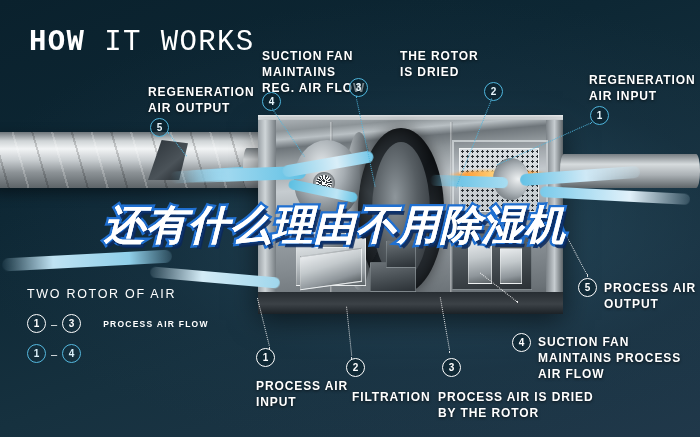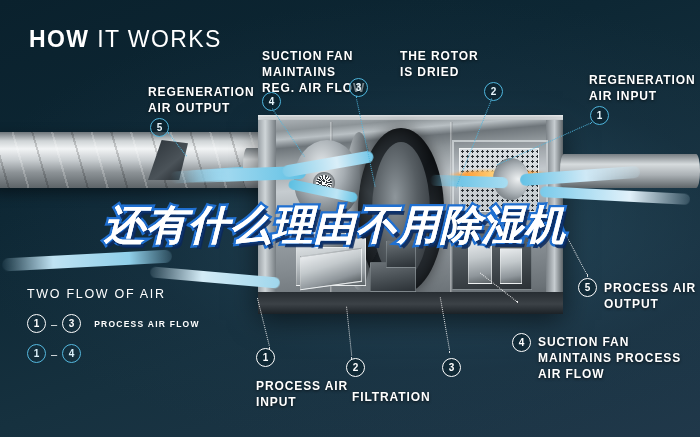--- a/index.html
+++ b/index.html
@@ -248,23 +248,24 @@
     letter-spacing: 0.9px;
     line-height: 1.35;
     text-transform: uppercase;
     text-shadow: 0 1px 3px rgba(0,0,0,0.65);
     white-space: pre-line;
   }
 
   
   #title {
     position: absolute; left: 29px; top: 26px;
-    font-size: 23px;
+    font-size: 29px;
     letter-spacing: 1.4px;
     color: #ffffff;
+    font-family: Liberation Mono, monospace;
   }
   #title .bold { font-weight: 700; }
   #title .light { font-weight: 400; }
 
   
   #legend { position: absolute; left: 27px; top: 287px; }
   #legend h2 {
     font-size: 12.5px; font-weight: 400; color: #ffffff;
     letter-spacing: 1.7px; margin-bottom: 13px;
   }
@@ -274,21 +275,21 @@
   .lg-circle {
     width: 19px; height: 19px; border-radius: 50%;
     border: 1.4px solid #ffffff; color: #fff;
     font-size: 10px; font-weight: 700;
     display: flex; align-items: center; justify-content: center;
     flex: 0 0 auto;
   }
   .lg-circle.blue { border-color: #55b9df; color: #dcf1fa; }
   .lg-dash { color: #ffffff; font-size: 11px; margin: 0 5px; }
   .lg-label {
-    margin-left: 13px; color: #ffffff; font-size: 8.5px;
+    margin-left: 22px; color: #ffffff; font-size: 8.5px;
     font-weight: 700; letter-spacing: 1.25px; text-transform: uppercase;
   }
 
   
   #headline {
     position: absolute;
     left: 104px; top: 198px;
     font-family: "DejaVu Sans", sans-serif;
     font-size: 41px;
     font-weight: 700;
@@ -406,23 +407,25 @@
 AIR FLOW</div>
 
   <div class="marker" style="left:256px;top:348px;">1</div>
   <div class="callout" style="left:256px;top:378px;">PROCESS AIR
 INPUT</div>
 
   <div class="marker" style="left:346px;top:358px;">2</div>
   <div class="callout" style="left:352px;top:389px;">FILTRATION</div>
 
   <div class="marker" style="left:442px;top:358px;">3</div>
+  <div class="callout" style="left:438px;top:389px;">PROCESS AIR IS DRIED
+BY THE ROTOR</div>
 
   <div id="legend">
-    <h2>TWO FLOW OF AIR</h2>
+    <h2>TWO ROTOR OF AIR</h2>
 
     <div class="legend-row">
       <div class="lg-circle">1</div>
       <span class="lg-dash">–</span>
       <div class="lg-circle">3</div>
       <span class="lg-label">PROCESS AIR FLOW</span>
     </div>
 
     <div class="legend-row">
       <div class="lg-circle blue">1</div>

